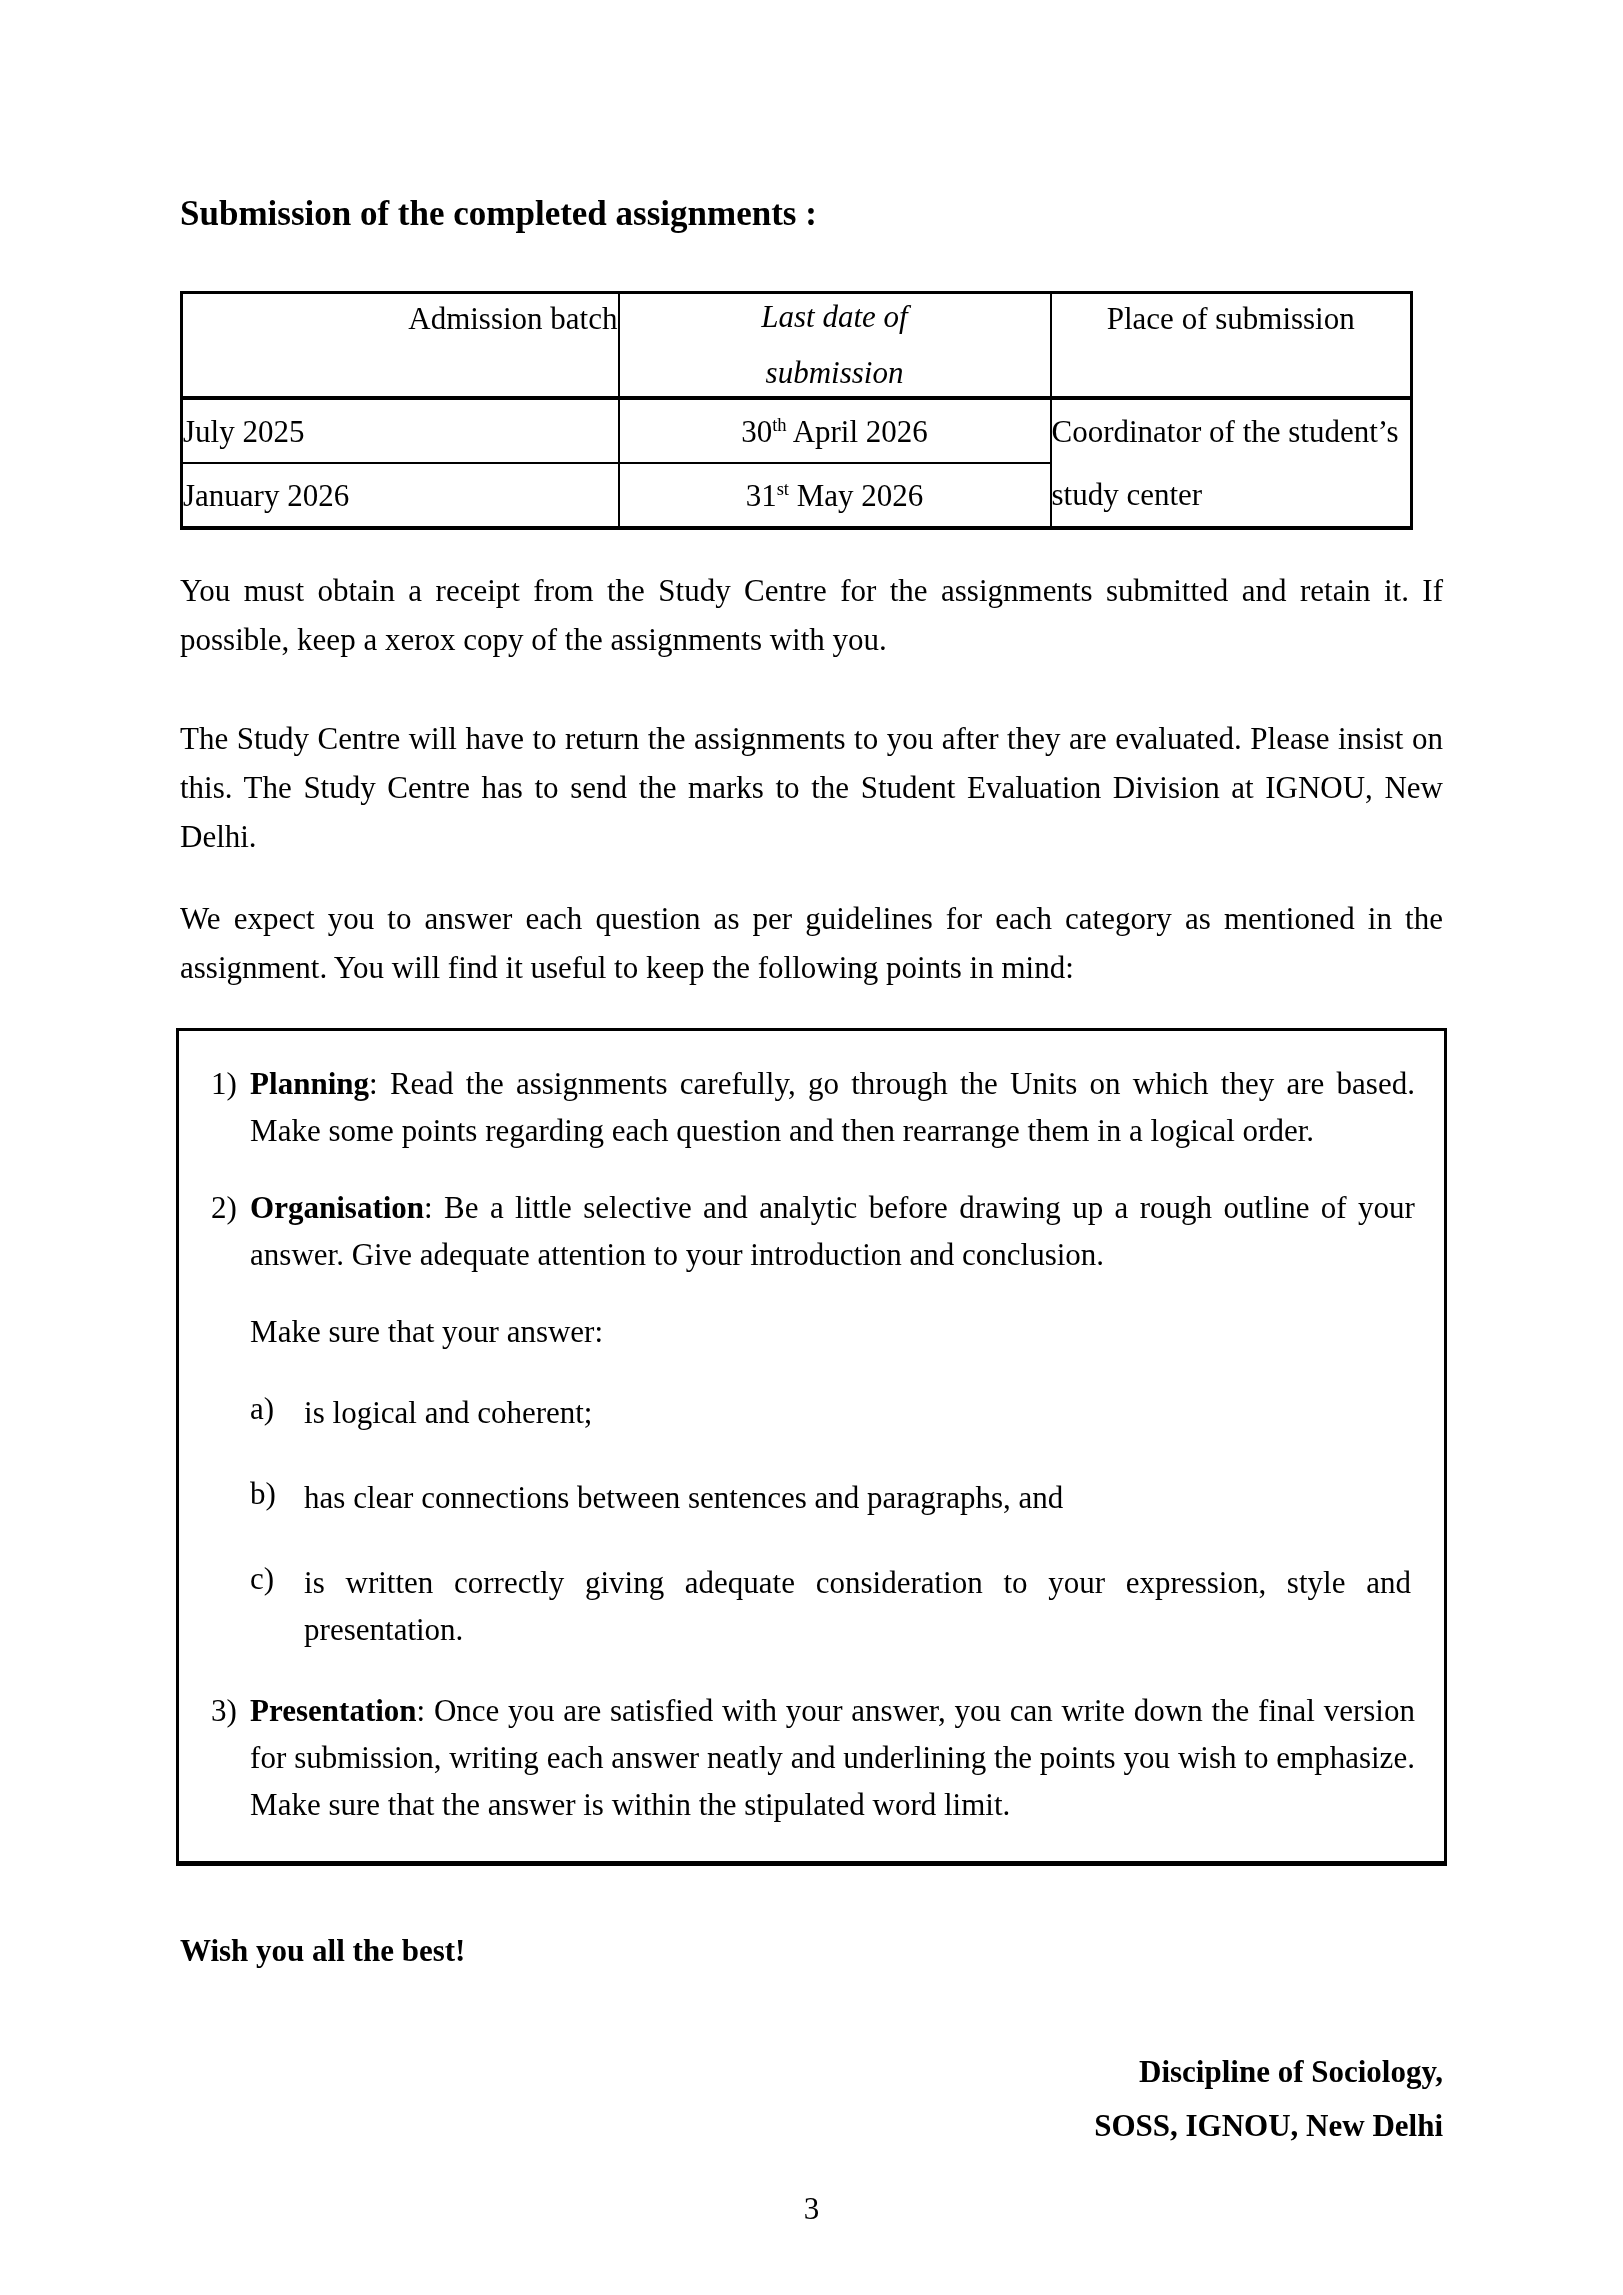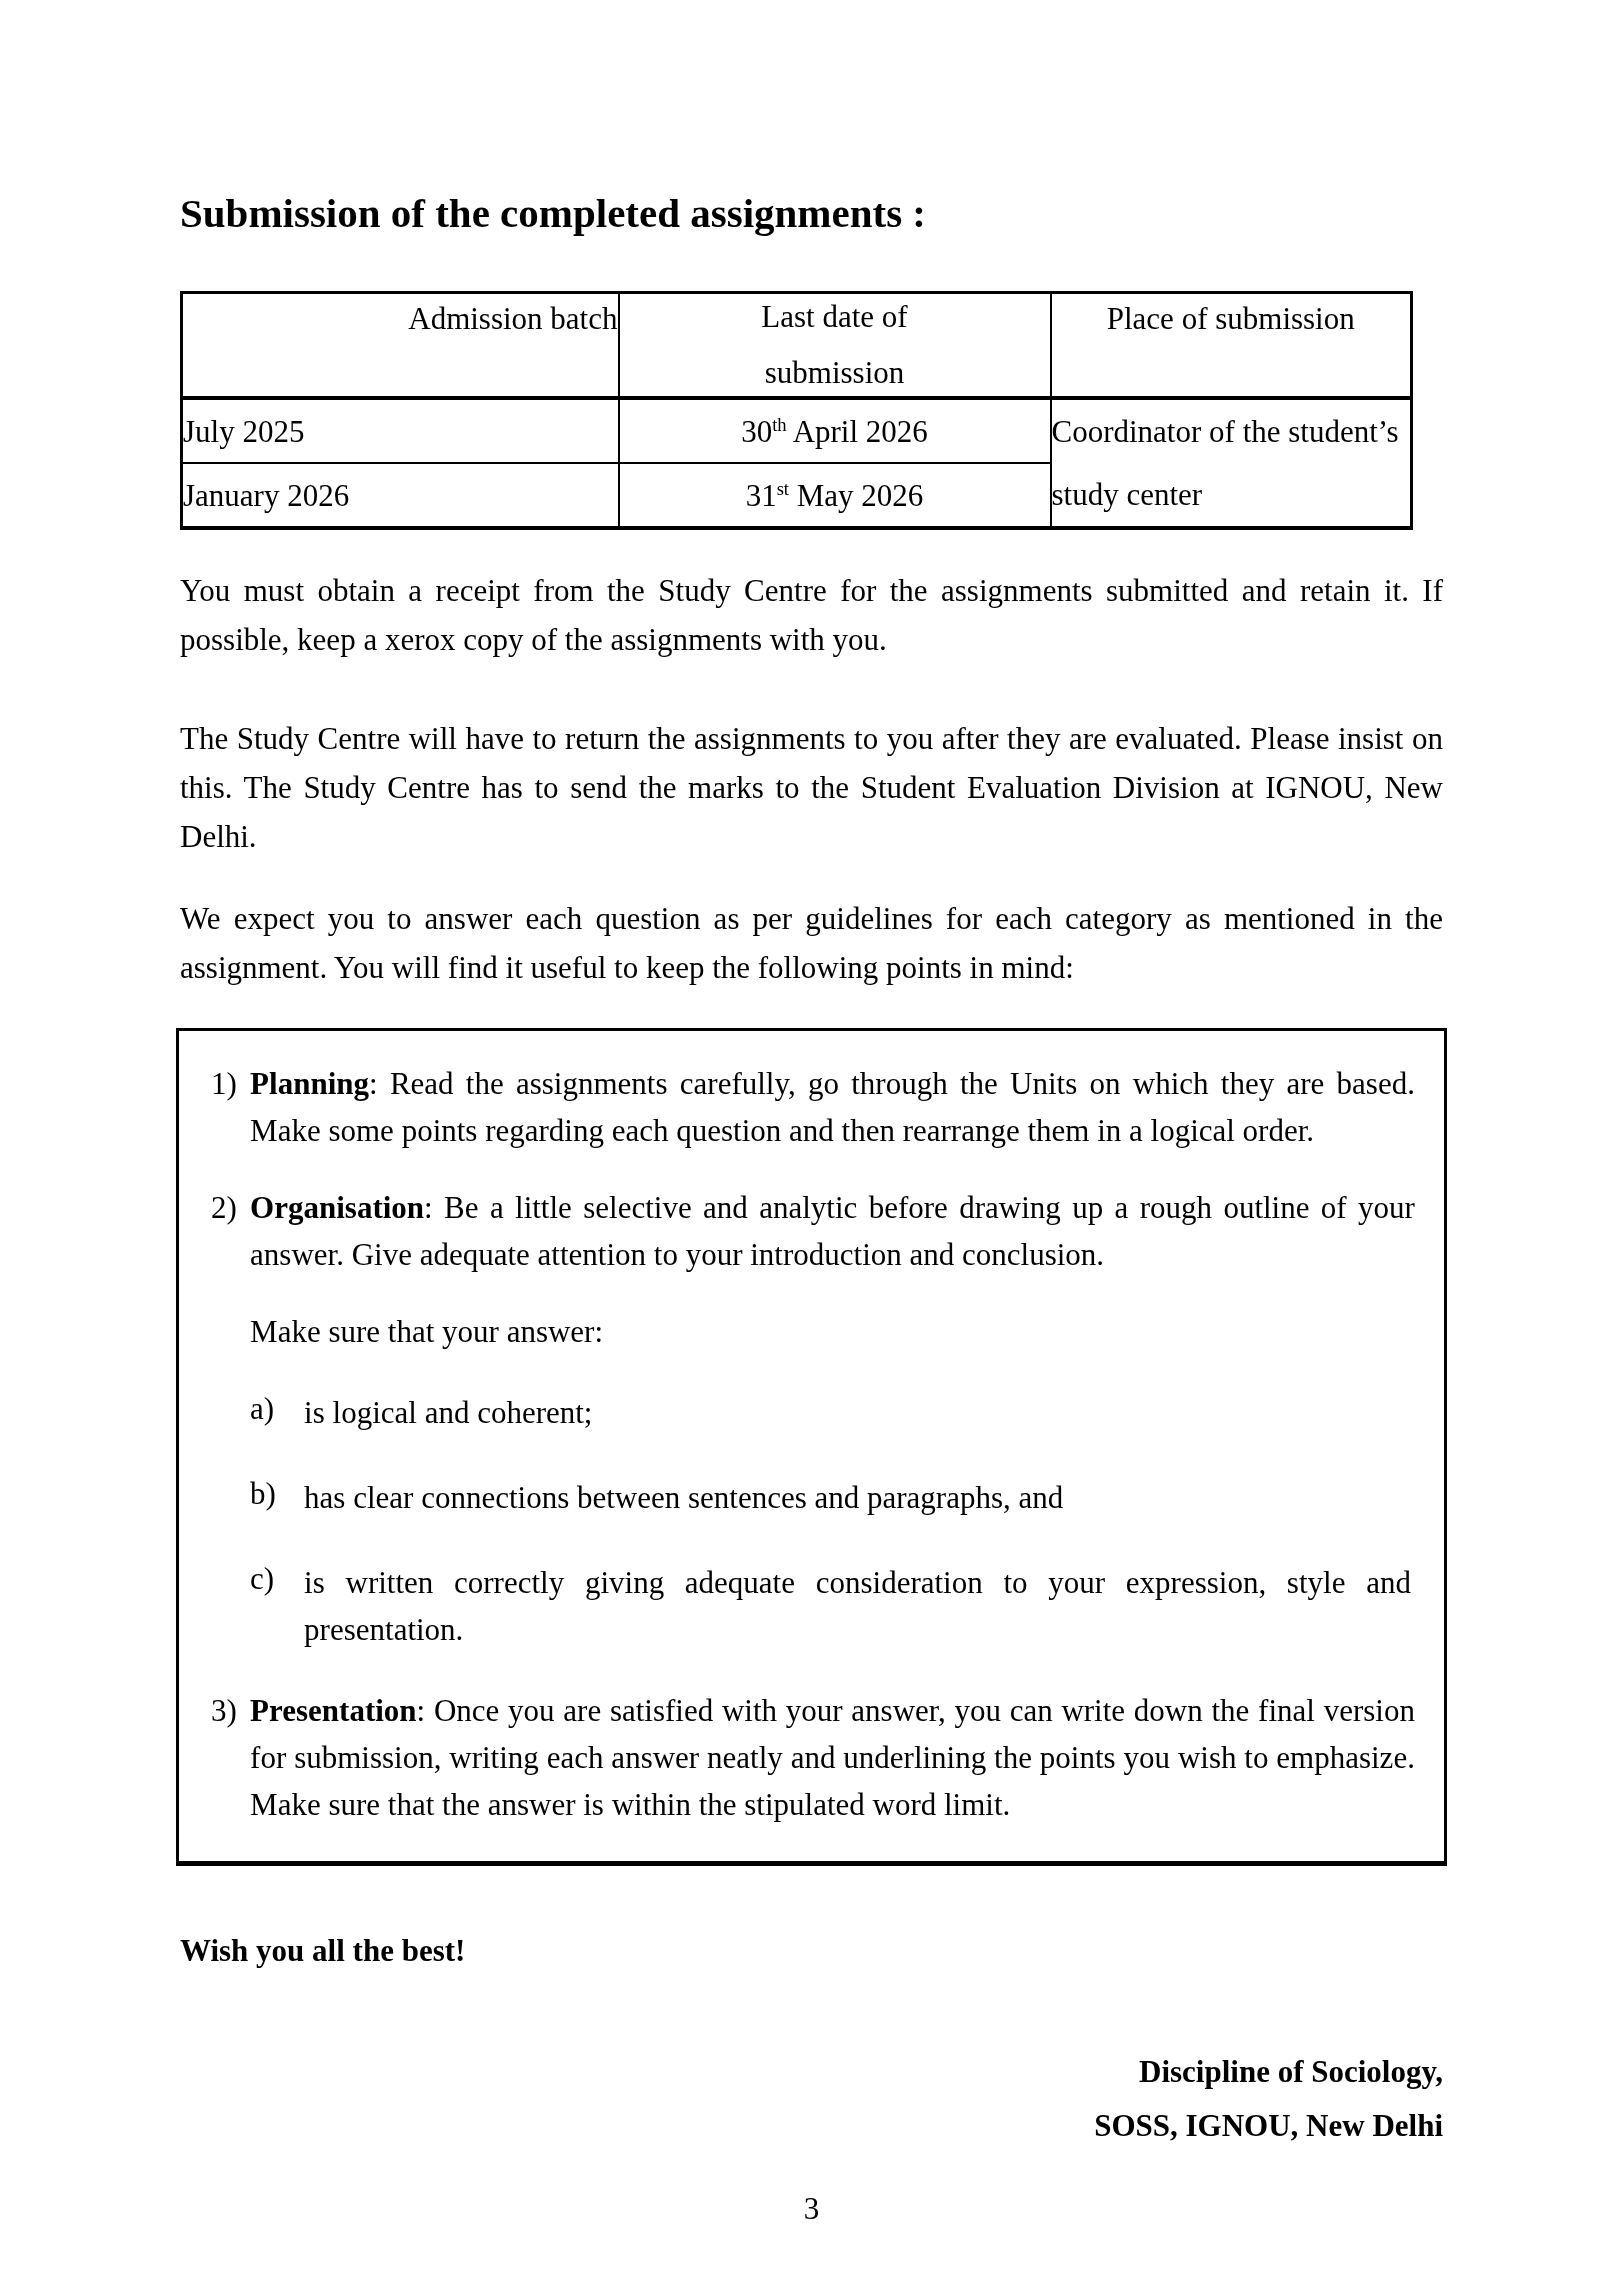--- a/index.html
+++ b/index.html
@@ -16,21 +16,21 @@
   }
   .content {
     position: absolute;
     left: 180px;
     width: 1263px;
     top: 0;
   }
   .doc-heading {
     margin-top: 194px;
     font-weight: bold;
-    font-size: 41px;
+    font-size: 35px;
     line-height: 39px;
   }
   
   table.sub-table {
     margin-top: 58px;
     border-collapse: collapse;
     table-layout: fixed;
     width: 1230px;
     border: 3.3px solid #000;
     border-bottom-width: 4.6px;
@@ -41,21 +41,21 @@
     padding: 0;
   }
   th.c1, th.c2, th.c3 {
     font-weight: bold;
     border-bottom: 4.6px solid #000;
     height: 98px;
     vertical-align: top;
     padding-top: 9.2px;
   }
   th.c1 { border-right: 2.6px solid #000; text-align: right; padding-right: 19.6px; }
-  th.c2 { border-right: 2.6px solid #000; text-align: center; }
+  th.c2 { border-right: 2.6px solid #000; text-align: center; font-style: italic; }
   th.c2 .hline { line-height: 46px; }
   th.c2 .hline2 { margin-top: 10px; }
   th.c3 { text-align: center; }
   tr.r1 td, tr.r2 td { height: 62px; vertical-align: middle; }
   td.batch { border-right: 2.6px solid #000; text-align: left; padding-left: 13px; }
   td.ldate { border-right: 2.6px solid #000; text-align: center; padding-left: 13px; }
   tr.r1 td.batch, tr.r1 td.ldate { border-bottom: 2.6px solid #000; }
   td.place {
     text-align: left;
     vertical-align: middle;

